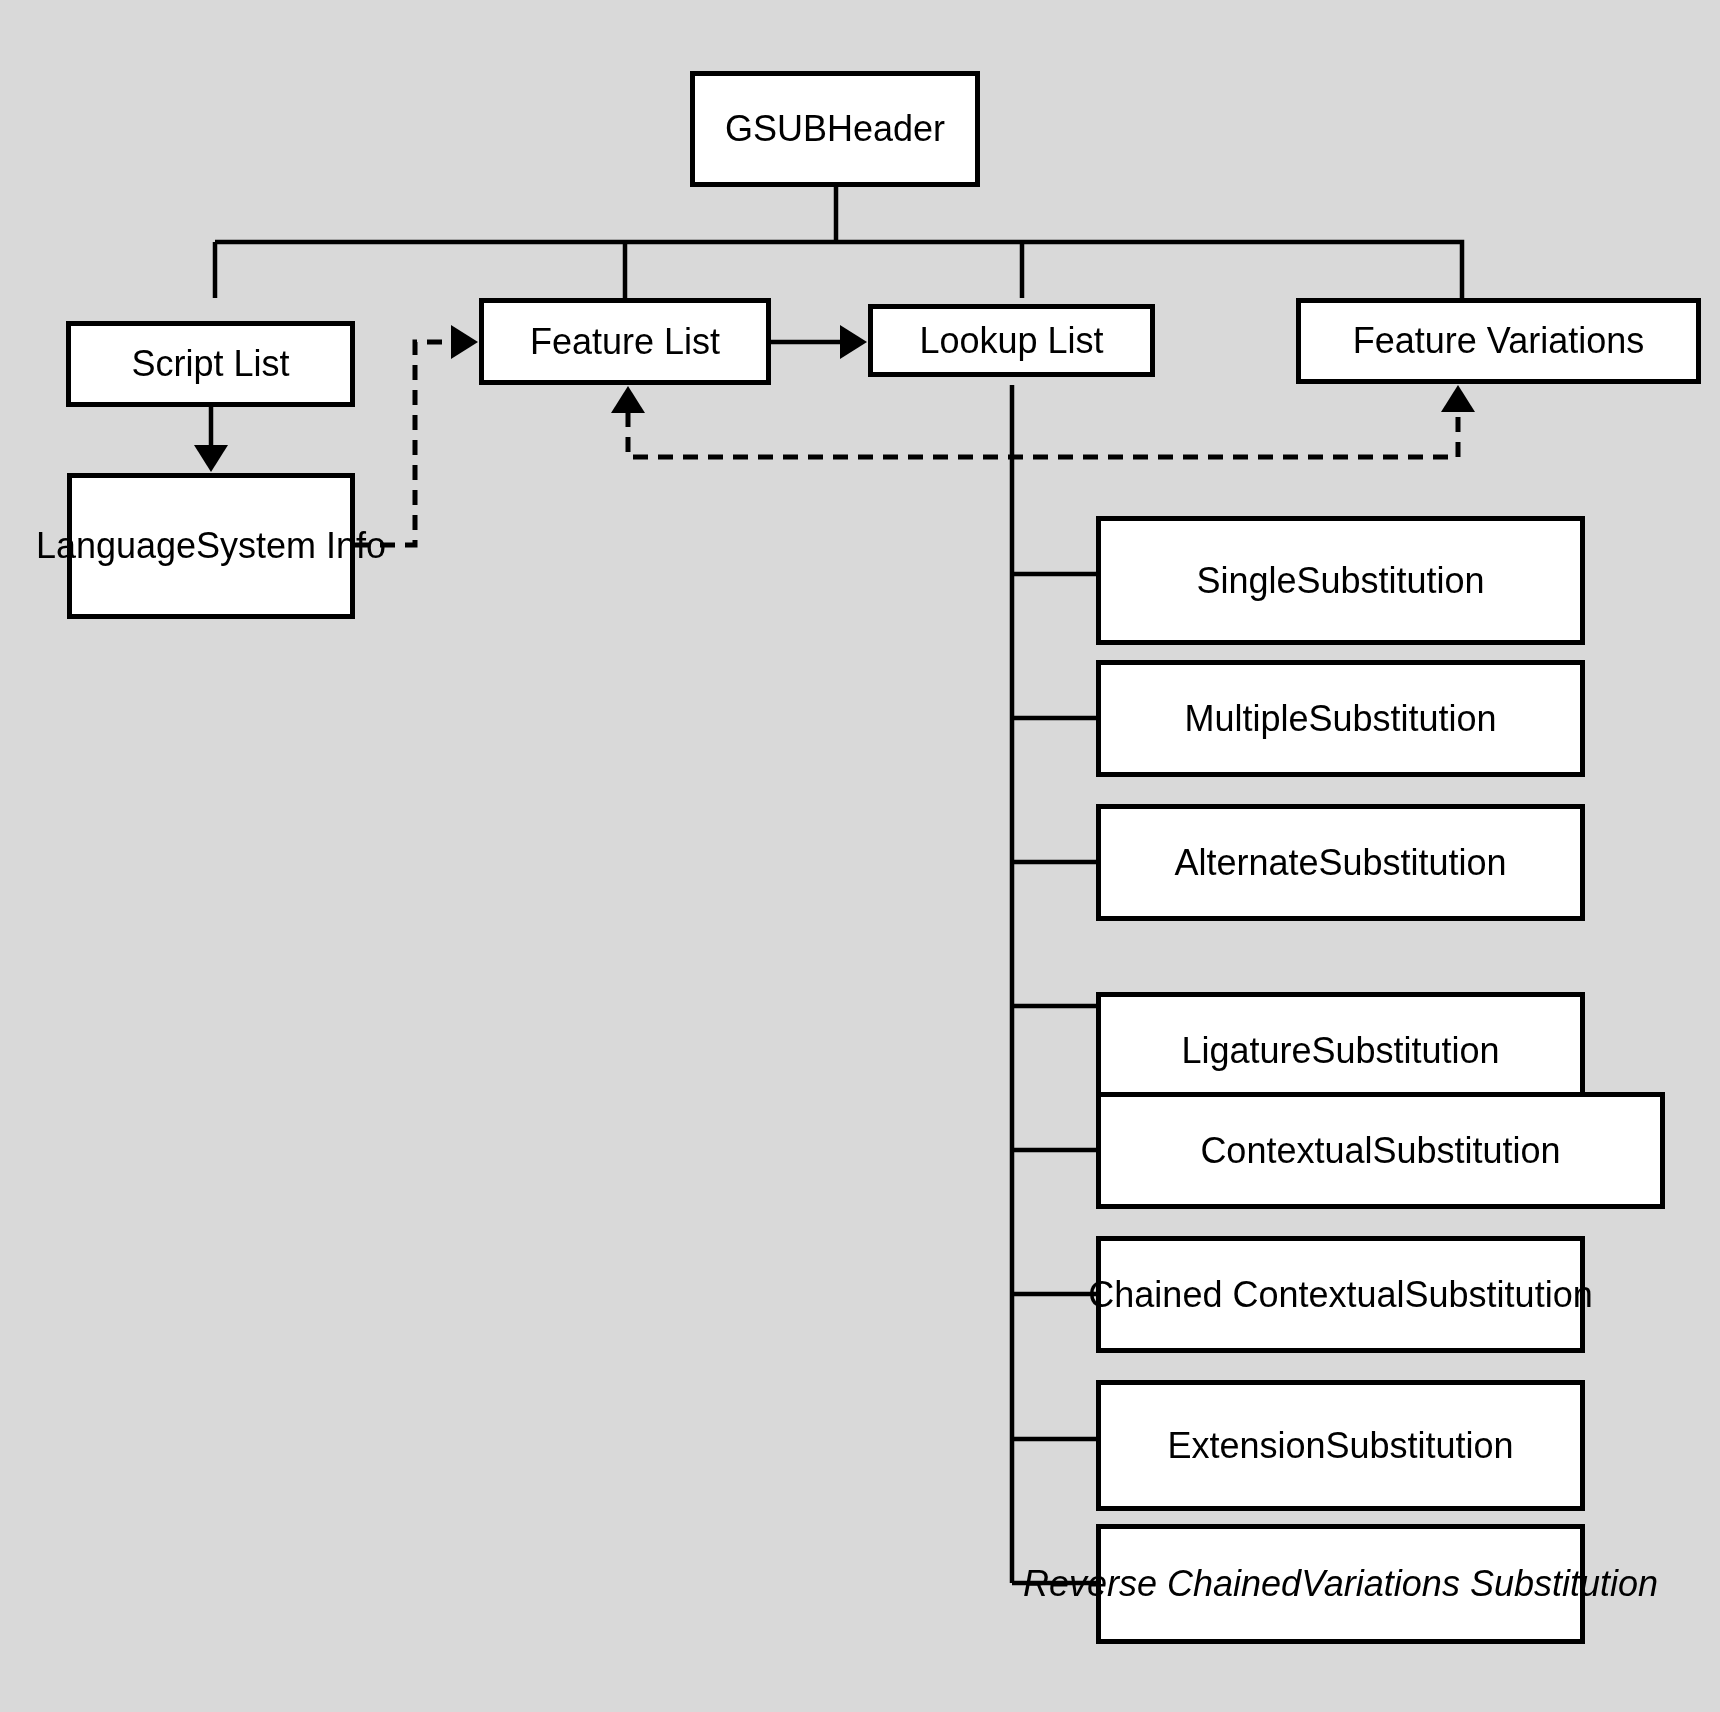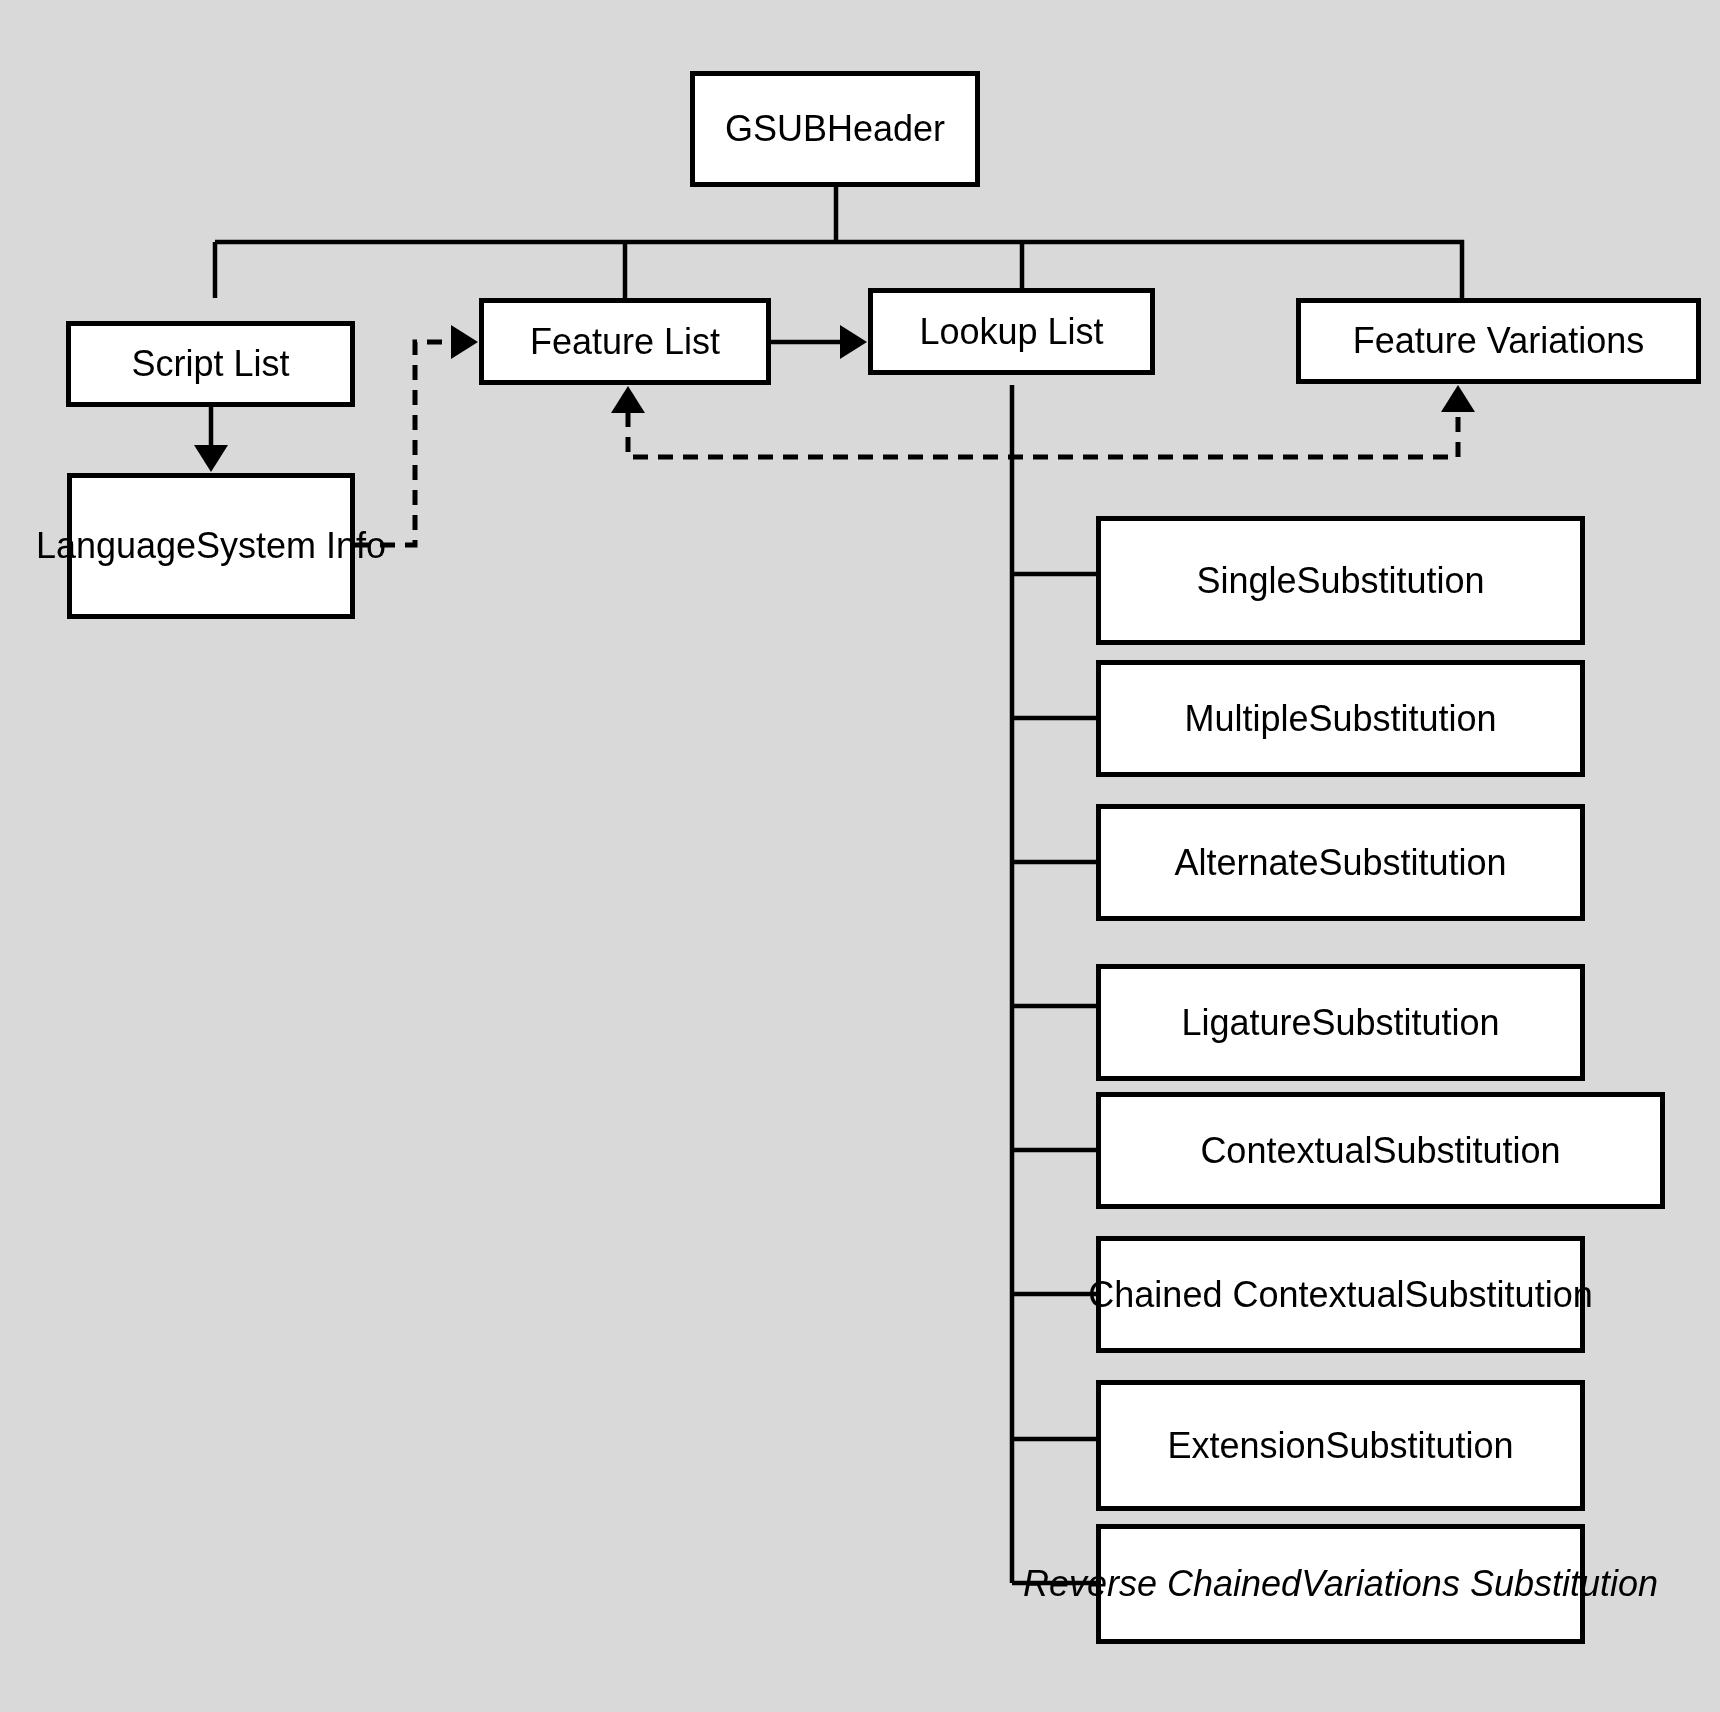--- a/index.html
+++ b/index.html
@@ -97,21 +97,21 @@
   </div>
 
   <div class="node" style="left:66px; top:298px; width:289px; height:86px;margin-top:23px;">
     <span>Script List</span>
   </div>
 
   <div class="node" style="left:479px; top:298px; width:292px; height:87px;">
     <span>Feature List</span>
   </div>
 
-  <div class="node" style="left:868px; top:288px; width:287px; height:87px;">
+  <div class="node" style="left:868px; top:304px; width:287px; height:73px;">
     <span>Lookup List</span>
   </div>
 
   <div class="node" style="left:1296px; top:298px; width:405px; height:86px;">
     <span>Feature Variations</span>
   </div>
 
   <div class="node" style="left:67px; top:473px; width:288px; height:146px;">
     <span>Language</span>
     <span>System Info</span>
@@ -125,21 +125,21 @@
   <div class="node" style="left:1096px; top:660px; width:489px; height:117px;">
     <span>Multiple</span>
     <span>Substitution</span>
   </div>
 
   <div class="node" style="left:1096px; top:804px; width:489px; height:117px;">
     <span>Alternate</span>
     <span>Substitution</span>
   </div>
 
-  <div class="node" style="left:1096px; top:964px; width:489px; height:117px;">
+  <div class="node" style="left:1096px; top:992px; width:489px; height:117px;">
     <span>Ligature</span>
     <span>Substitution</span>
   </div>
 
   <div class="node" style="left:1096px; top:1092px; width:569px; height:117px;">
     <span>Contextual</span>
     <span>Substitution</span>
   </div>
 
   <div class="node" style="left:1096px; top:1236px; width:489px; height:117px;">

